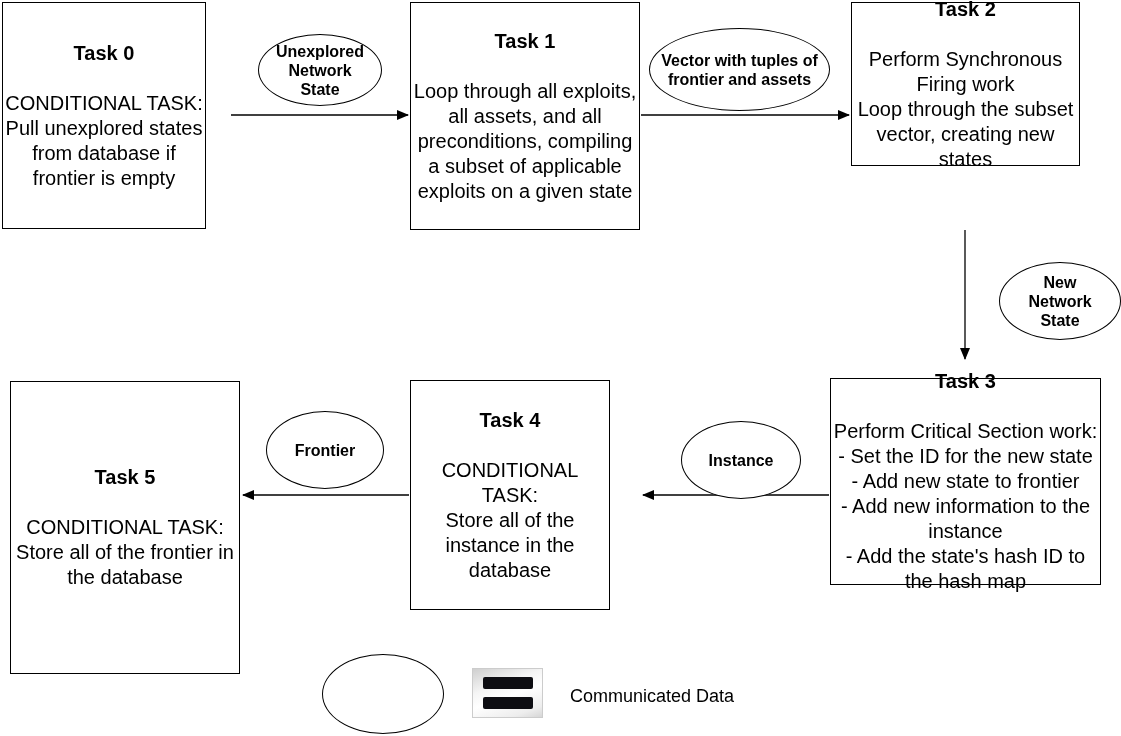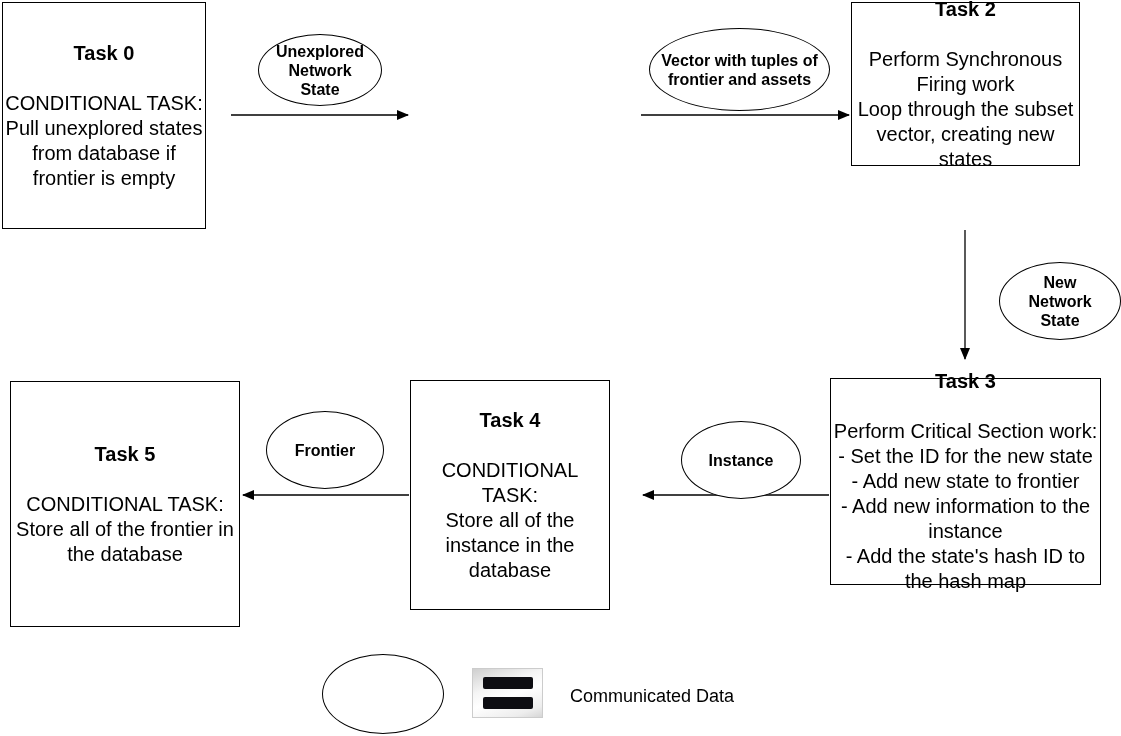--- a/index.html
+++ b/index.html
@@ -84,20 +84,24 @@
     <line x1="829" y1="495" x2="643" y2="495" stroke="#000000" stroke-width="1.3" marker-end="url(#arrowhead)"></line>
     <line x1="409" y1="495" x2="243" y2="495" stroke="#000000" stroke-width="1.3" marker-end="url(#arrowhead)"></line>
   </svg>
 
   <div class="task" style="left:2px;top:2px;width:204px;height:227px;">
     <div class="task-title">Task 0</div>
     <div class="task-body">CONDITIONAL TASK:
 Pull unexplored states from database if frontier is empty</div>
   </div>
 
+  <div class="task" style="left:410px;top:2px;width:230px;height:228px;">
+    <div class="task-title">Task 1</div>
+    <div class="task-body">Loop through all exploits, all assets, and all preconditions, compiling a subset of applicable exploits on a given state</div>
+  </div>
 
   <div class="task" style="left:851px;top:2px;width:229px;height:164px;">
     <div class="task-title">Task 2</div>
     <div class="task-body">Perform Synchronous Firing work
 Loop through the subset vector, creating new states</div>
   </div>
 
   <div class="task" style="left:830px;top:378px;width:271px;height:207px;">
     <div class="task-title">Task 3</div>
     <div class="task-body">Perform Critical Section work:
@@ -106,21 +110,21 @@
 - Add new information to the instance
 - Add the state's hash ID to the hash map</div>
   </div>
 
   <div class="task" style="left:410px;top:380px;width:200px;height:230px;">
     <div class="task-title">Task 4</div>
     <div class="task-body">CONDITIONAL TASK:
 Store all of the instance in the database</div>
   </div>
 
-  <div class="task" style="left:10px;top:381px;width:230px;height:246px;">
+  <div class="task" style="left:10px;top:381px;width:230px;height:293px;">
     <div class="task-title">Task 5</div>
     <div class="task-body">CONDITIONAL TASK:
 Store all of the frontier in the database</div>
   </div>
 
   <div class="data-ellipse" style="left:258px;top:34px;width:124px;height:72px;">
     <span>Unexplored Network State</span>
   </div>
 
   <div class="data-ellipse" style="left:649px;top:28px;width:181px;height:83px;">

